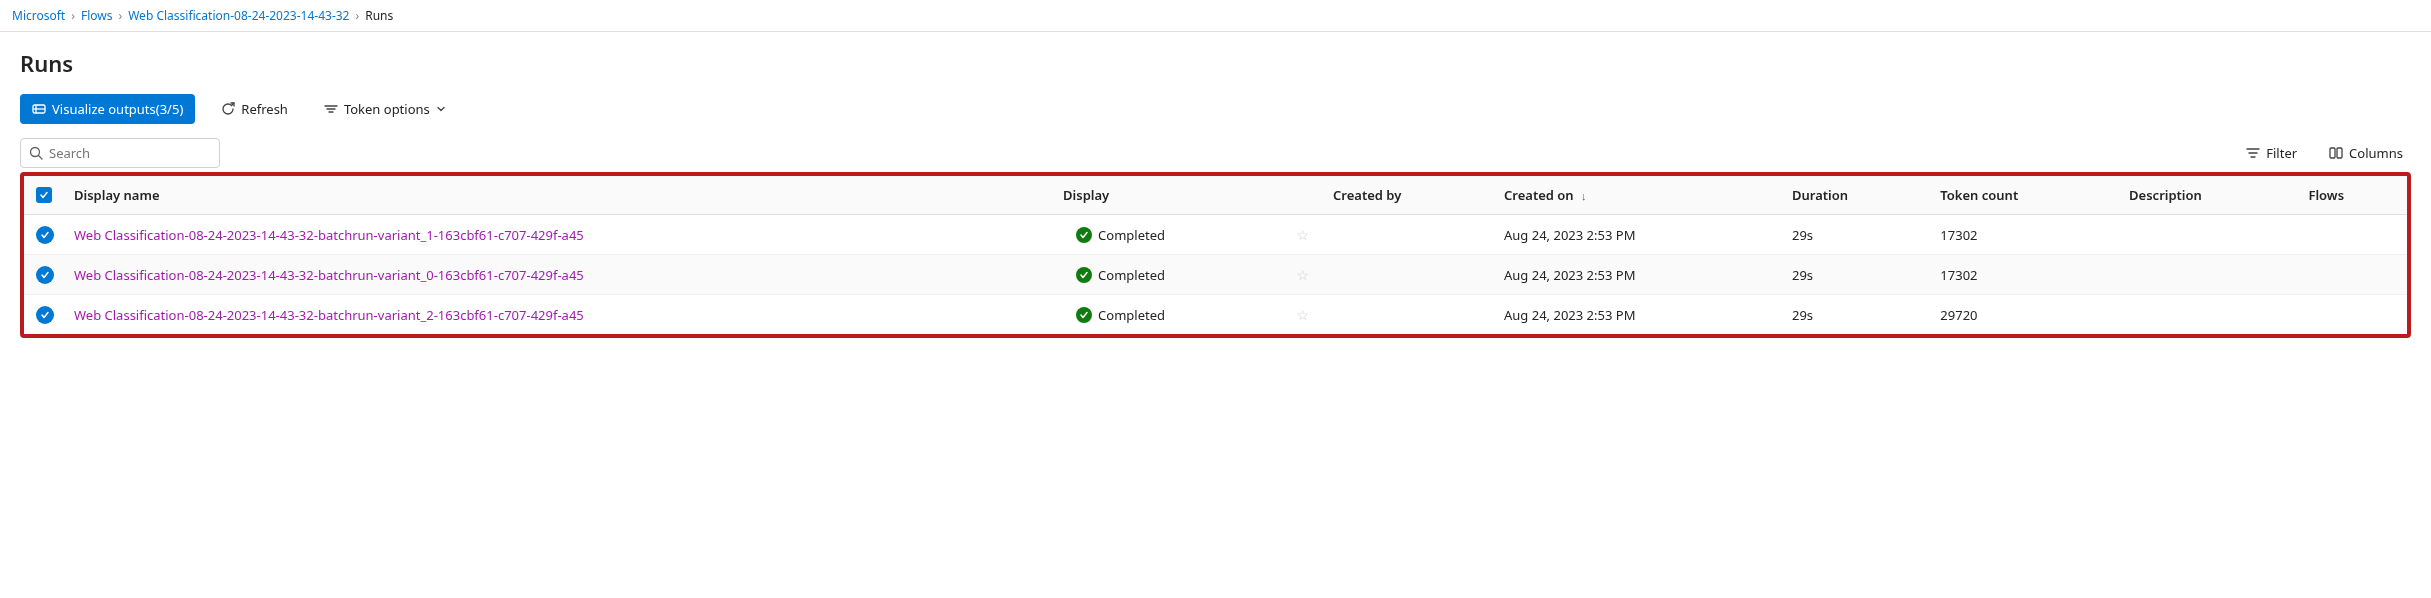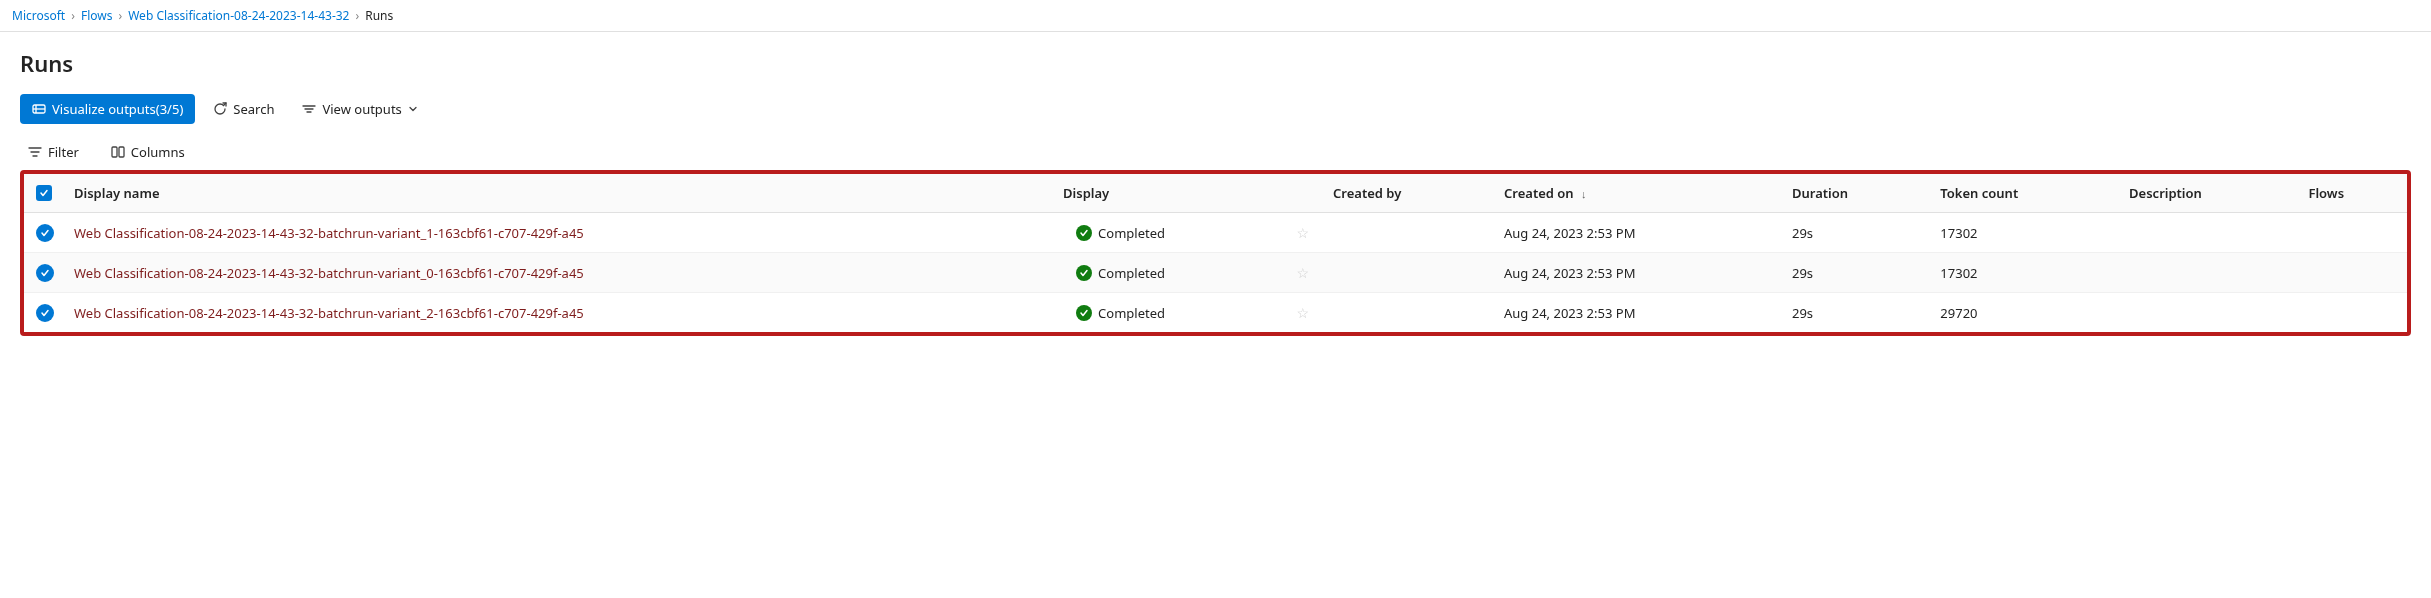--- a/index.html
+++ b/index.html
@@ -44,21 +44,21 @@
       font-size: 22px;
       font-weight: 600;
       color: #242424;
       margin-bottom: 16px;
     }
 
     
     .toolbar {
       display: flex;
       align-items: center;
-      gap: 8px;
+      gap: 16px;
       margin-bottom: 14px;
     }
 
     .btn-primary {
       background: #0078d4;
       color: #fff;
       border: none;
       border-radius: 4px;
       padding: 6px 12px;
       font-size: 13px;
@@ -191,21 +191,21 @@
       border-radius: 50%;
       background: #0078d4;
       display: flex;
       align-items: center;
       justify-content: center;
       color: #fff;
       font-size: 11px;
     }
 
     .display-name-link {
-      color: #7f1d1d;
+      color: #a21caf;
       cursor: pointer;
       text-decoration: none;
       font-size: 13px;
       display: block;
       white-space: nowrap;
       overflow: hidden;
       text-overflow: ellipsis;
       max-width: 520px;
     }
 
@@ -281,37 +281,44 @@
         <line x1="1" y1="7" x2="13" y2="7" stroke="white" stroke-width="1.3"></line>
       </svg>
       <span>Visualize outputs(3/5)</span>
     </button>
 
     <button class="btn-secondary">
       <svg width="14" height="14" viewBox="0 0 14 14" fill="none" xmlns="http://www.w3.org/2000/svg">
         <path d="M12 7A5 5 0 1 1 7 2a5 5 0 0 1 3.54 1.46L13 1" stroke="#424242" stroke-width="1.3" stroke-linecap="round" fill="none"></path>
         <polyline points="10,1 13,1 13,4" stroke="#424242" stroke-width="1.3" stroke-linecap="round" stroke-linejoin="round" fill="none"></polyline>
       </svg>
-      <span>Search</span>
+      <span>Refresh</span>
     </button>
 
     <button class="btn-secondary">
       <svg width="14" height="14" viewBox="0 0 14 14" fill="none" xmlns="http://www.w3.org/2000/svg">
         <line x1="1" y1="4" x2="13" y2="4" stroke="#424242" stroke-width="1.3" stroke-linecap="round"></line>
         <line x1="3" y1="7" x2="11" y2="7" stroke="#424242" stroke-width="1.3" stroke-linecap="round"></line>
         <line x1="5" y1="10" x2="9" y2="10" stroke="#424242" stroke-width="1.3" stroke-linecap="round"></line>
       </svg>
-      <span>View outputs</span>
+      <span>Token options</span>
       <svg width="10" height="10" viewBox="0 0 10 10" fill="none">
         <polyline points="2,3.5 5,6.5 8,3.5" stroke="#424242" stroke-width="1.3" stroke-linecap="round" stroke-linejoin="round" fill="none"></polyline>
       </svg>
     </button>
   </div>
 
   <div class="search-row">
+    <div class="search-box">
+      <svg class="search-icon-svg" width="14" height="14" viewBox="0 0 14 14" fill="none">
+        <circle cx="6" cy="6" r="4.5" stroke="#616161" stroke-width="1.3" fill="none"></circle>
+        <line x1="9.5" y1="9.5" x2="13" y2="13" stroke="#616161" stroke-width="1.3" stroke-linecap="round"></line>
+      </svg>
+      <input type="text" placeholder="Search" style="">
+    </div>
 
     <div class="filter-columns">
       <button class="filter-btn">
         <svg width="14" height="14" viewBox="0 0 14 14" fill="none">
           <line x1="1" y1="3" x2="13" y2="3" stroke="#424242" stroke-width="1.3" stroke-linecap="round"></line>
           <line x1="3" y1="7" x2="11" y2="7" stroke="#424242" stroke-width="1.3" stroke-linecap="round"></line>
           <line x1="5" y1="11" x2="9" y2="11" stroke="#424242" stroke-width="1.3" stroke-linecap="round"></line>
         </svg>
         <span>Filter</span>
       </button>

